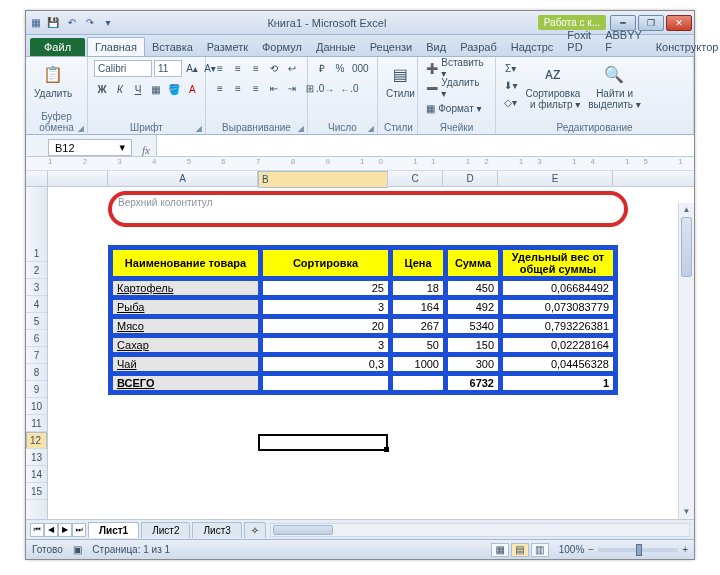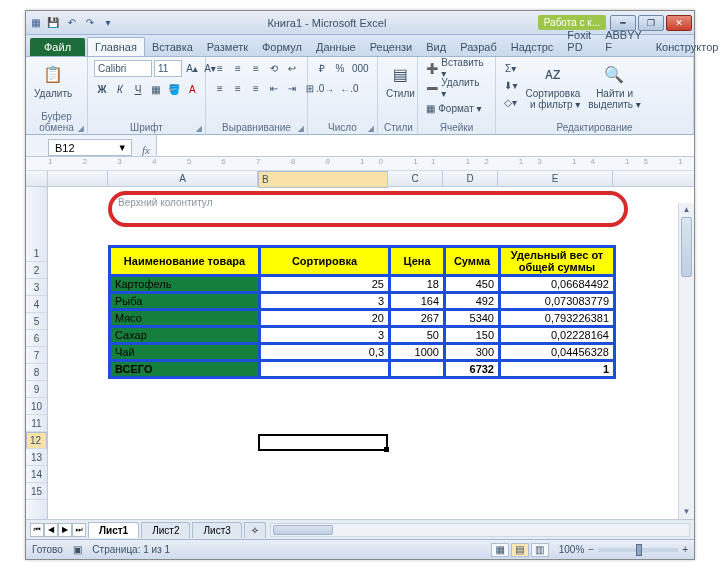--- a/index.html
+++ b/index.html
@@ -66,23 +66,23 @@
 .header-zone{position:absolute;left:60px;top:4px;width:520px;height:36px;border:4px solid #d82a2a;border-radius:18px;padding:2px;}
 .header-zone .lbl{font-size:10px;color:#8a94a0;padding-left:4px;}
 .header-zone .segs{display:flex;margin-top:2px;}
 .header-zone .seg{border:1px solid #555;height:18px;}
 .header-zone .segL{width:180px;}
 .header-zone .segC{width:140px;background:#000;color:#fff;text-align:center;line-height:16px;font-size:11px;}
 .header-zone .segR{width:140px;}
 
 
 .tbl{position:absolute;left:60px;top:58px;border-collapse:collapse;font-size:11px;}
-.tbl th,.tbl td{border:3px solid #1d4ed8;padding:1px 4px;height:17px;vertical-align:middle;}
+.tbl th,.tbl td{border:5px solid #1d4ed8;padding:1px 4px;height:17px;vertical-align:middle;}
 .tbl th{background:#ffff00;font-weight:bold;text-align:center;}
-.tbl .green{background:#15803d;}
+.tbl .green{background:#e5e5e5;text-decoration:underline;}
 .tbl .num{text-align:right;}
 .tbl .bold{font-weight:bold;}
 .colA{width:150px;}
 .colB{width:130px;}
 .colC{width:55px;}
 .colD{width:55px;}
 .colE{width:115px;}
 
 
 .activecell{position:absolute;border:2px solid #000;width:130px;height:17px;left:210px;top:247px;pointer-events:none;}

